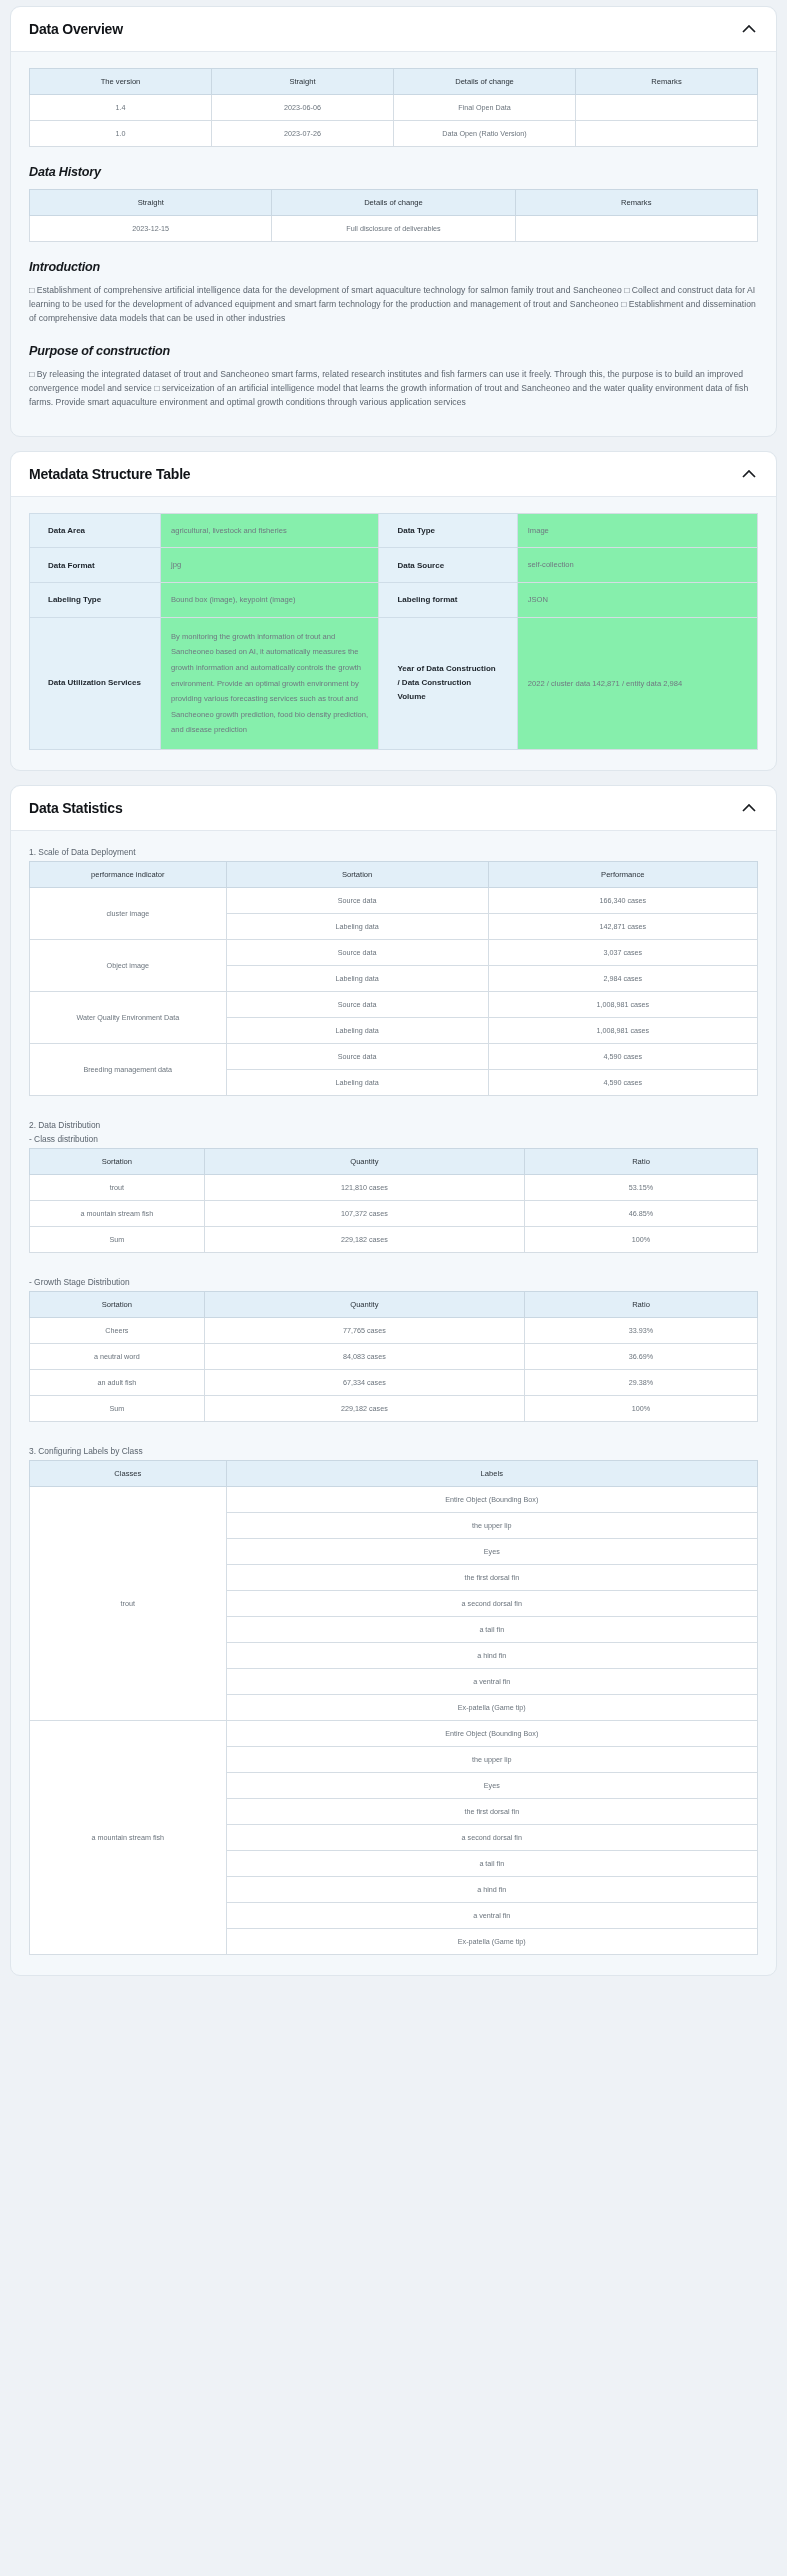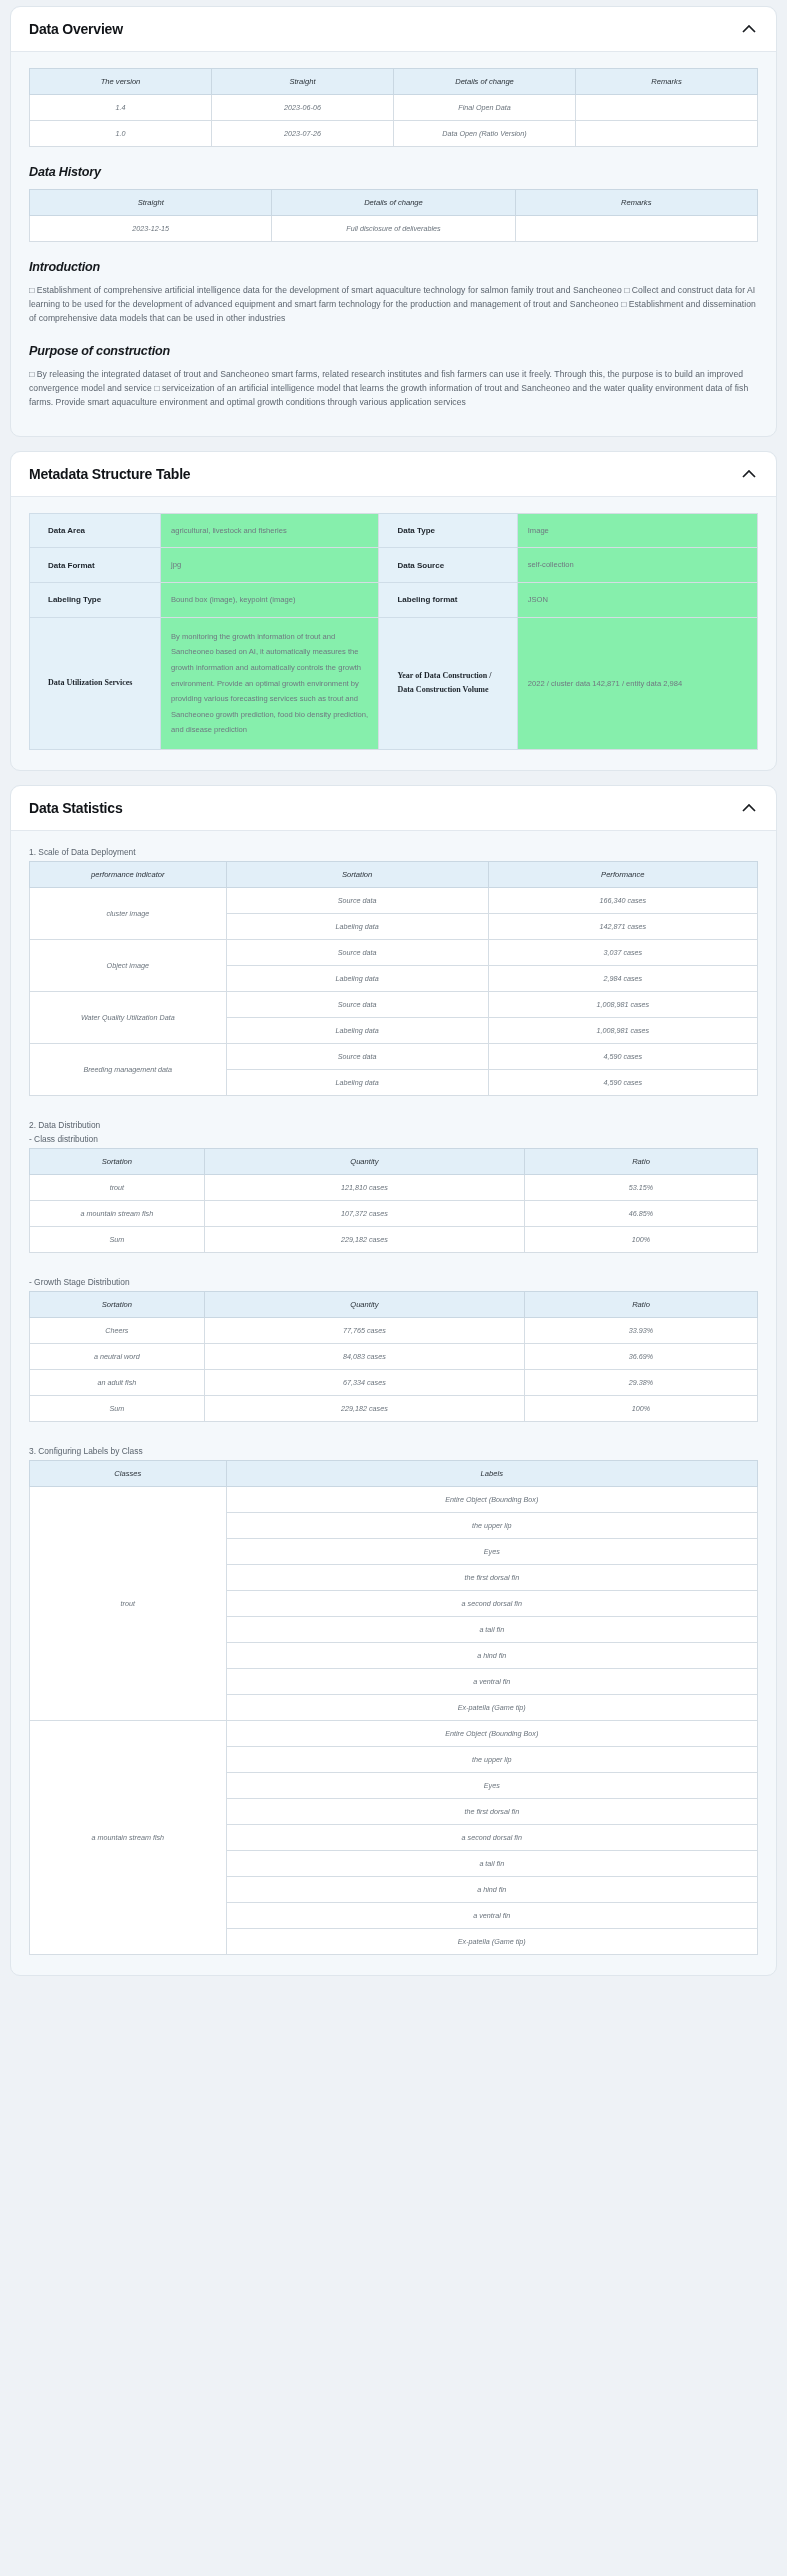--- a/index.html
+++ b/index.html
@@ -59,21 +59,20 @@
     font-size: 8.6px;
     line-height: 1.62;
     color: #5b646e;
     letter-spacing: 0.05px;
   }
   table.t {
     width: 100%;
     border-collapse: collapse;
     background: #c4b5fd;
     table-layout: fixed;
-    font-style: italic;
   }
   table.t th {
     background: #e2eff8;
     border: 1px solid #c9d7e2;
     font-size: 7.6px;
     font-weight: normal;
     color: #2b3239;
     padding: 8px 4px;
     text-align: center;
   }
@@ -102,21 +101,21 @@
     border: 1px solid #d5dde4;
     font-size: 7.6px;
     color: #6f7880;
     text-align: left;
     padding: 11px 10px;
     background: #86efac;
     vertical-align: middle;
     line-height: 1.55;
   }
   table.meta td.tall { line-height: 2.05; vertical-align: middle; }
-  table.meta th.tall { vertical-align: middle; line-height: 1.75; font-family: Liberation Serif, serif; }
+  table.meta th.tall { vertical-align: middle; line-height: 1.75; }
   .sub-label {
     margin: 0 0 4px 0;
     font-size: 8.4px;
     color: #5b646e;
   }
   .spacer-24 { height: 24px; }
 </style>
 </head>
 <body>
 
@@ -279,21 +278,21 @@
         <tr>
           <td rowspan="2">Object image</td>
           <td>Source data</td>
           <td>3,037 cases</td>
         </tr>
         <tr>
           <td>Labeling data</td>
           <td>2,984 cases</td>
         </tr>
         <tr>
-          <td rowspan="2">Water Quality Utilization Data</td>
+          <td rowspan="2">Water Quality Environment Data</td>
           <td>Source data</td>
           <td>1,008,981 cases</td>
         </tr>
         <tr>
           <td>Labeling data</td>
           <td>1,008,981 cases</td>
         </tr>
         <tr>
           <td rowspan="2">Breeding management data</td>
           <td>Source data</td>

